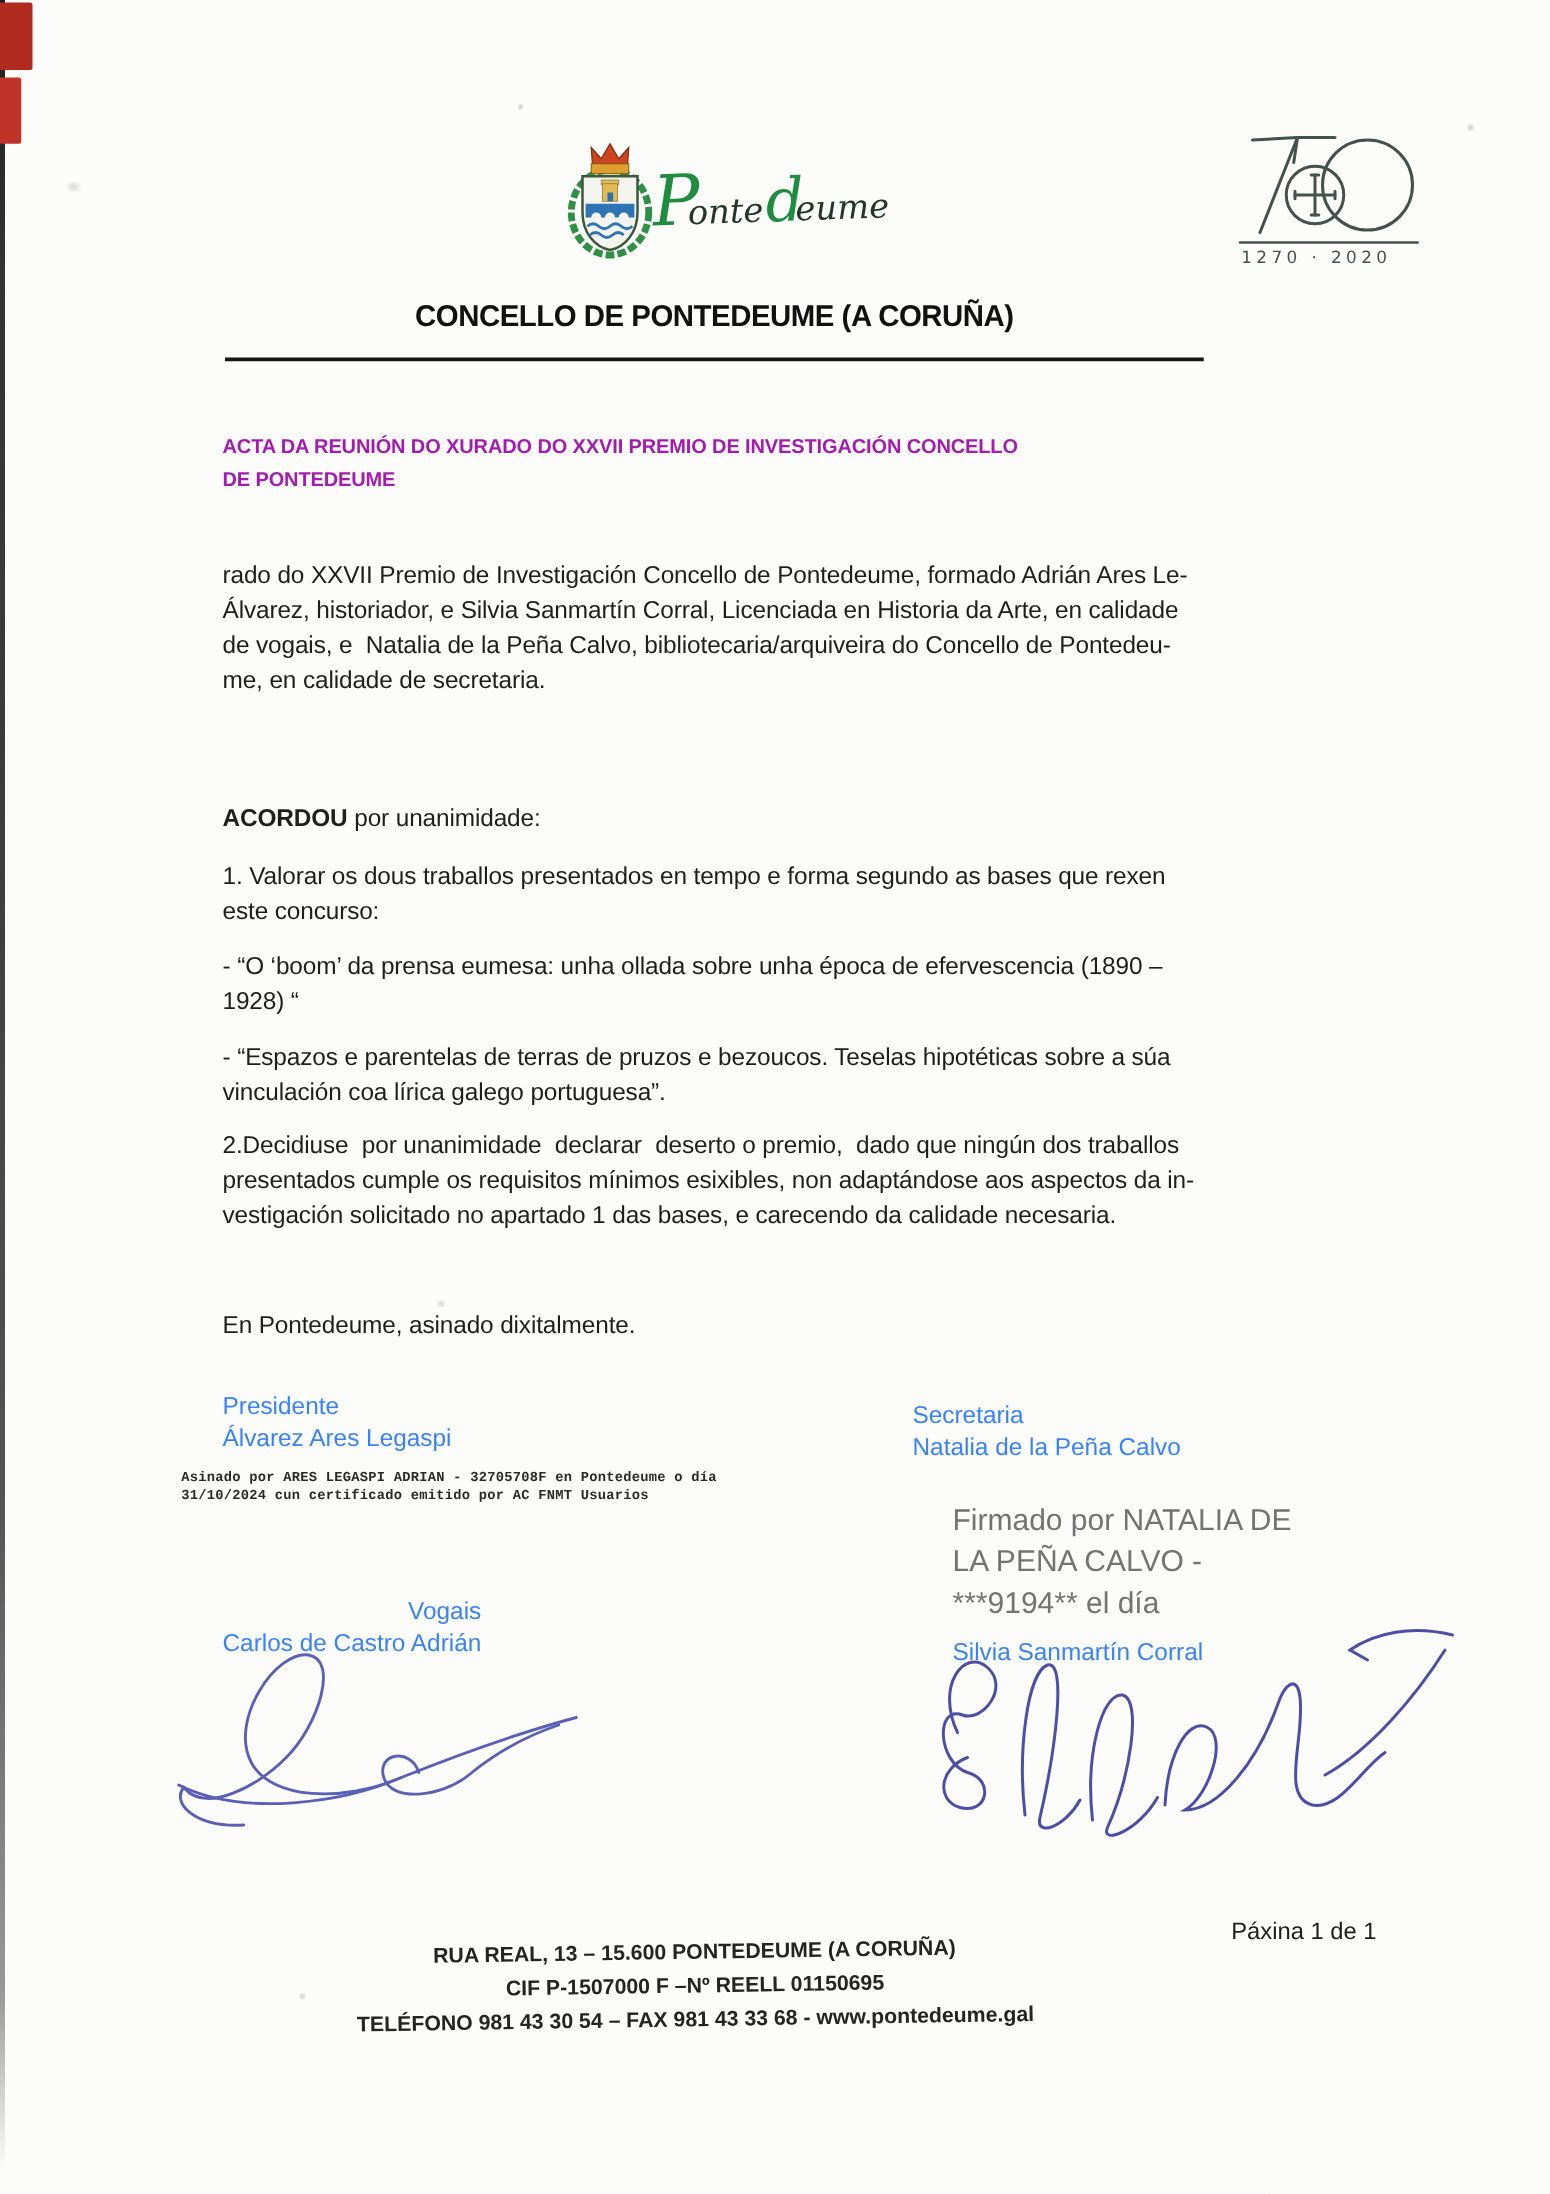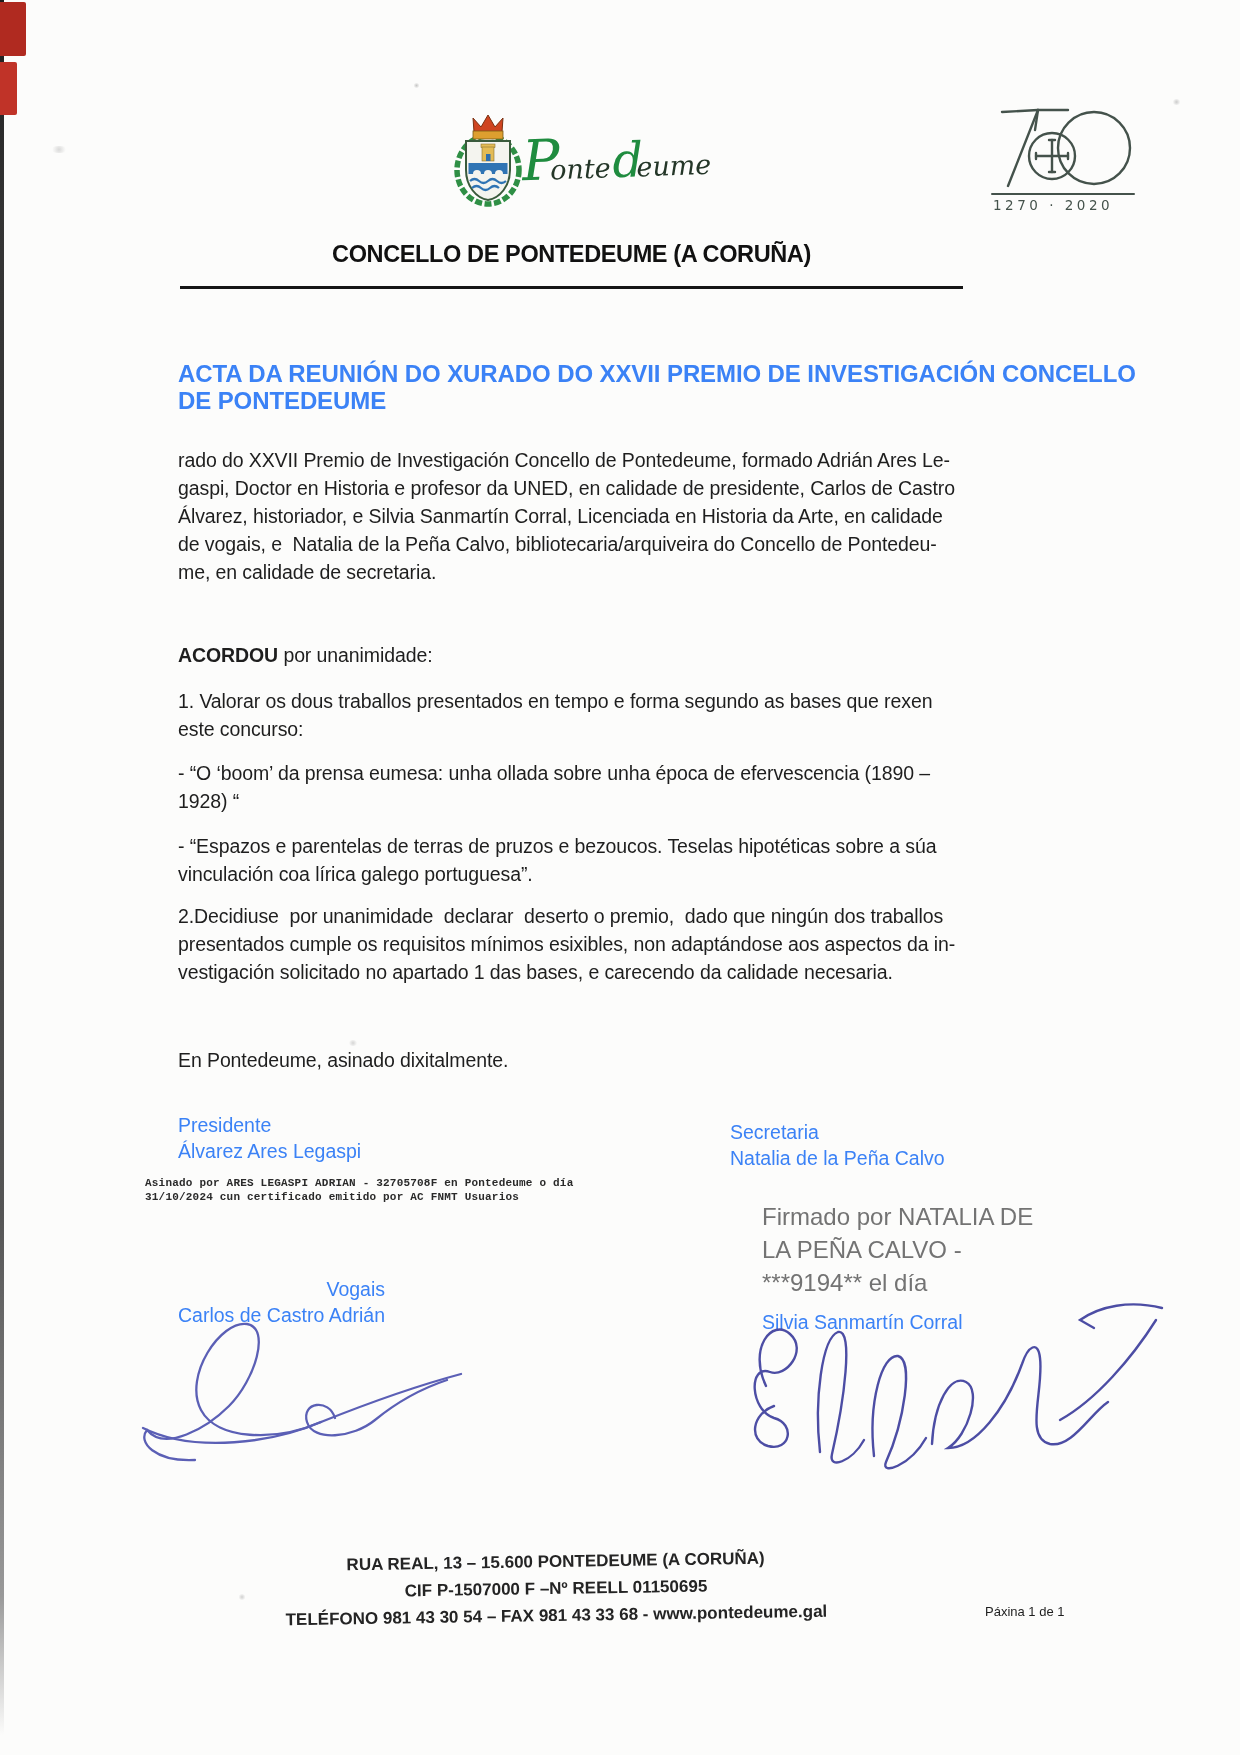--- a/index.html
+++ b/index.html
@@ -19,21 +19,21 @@
   .wordmark{position:absolute;left:520px;top:114px;transform:rotate(-2deg);}
   .anniv{position:absolute;left:988px;top:102px;}
   .anniv-text{font-family:"DejaVu Sans",sans-serif;font-size:13.5px;letter-spacing:3.5px;fill:#44524b;}
   .doc-title{position:absolute;left:180px;top:240px;width:783px;text-align:center;
     font-size:24px;font-weight:bold;letter-spacing:-0.4px;color:#111;transform:scaleX(.98);}
   .title-rule{position:absolute;left:180px;top:286px;width:783px;height:3px;background:#161616;}
   
   .tblock{position:absolute;left:178px;font-size:19.5px;line-height:28px;letter-spacing:-0.1px;color:#1e1e1e;}
   .line{display:block;white-space:pre;}
   .bold{font-weight:bold;}
-  .heading{top:360px;font-weight:bold;font-size:24px;line-height:27px;color:#3b82f6;}
+  .heading{top:344px;font-weight:bold;font-size:16px;line-height:27px;color:#a21caf;}
   .p-intro{top:446px;}
   .p-acordou{top:641px;}
   .p-item1{top:687px;}
   .p-work1{top:759px;}
   .p-work2{top:832px;}
   .p-item2{top:902px;}
   .p-signed{top:1046px;}
   
   .sig-role{position:absolute;font-size:19.5px;line-height:26px;color:#3b82f6;}
   .president{left:178px;top:1112px;}
@@ -43,21 +43,21 @@
   .cert-small{position:absolute;left:105px;top:1176px;font-family:"Liberation Mono",monospace;
     font-size:11px;line-height:14px;letter-spacing:0.2px;color:#2a2a2a;font-weight:bold;margin-left:40px;}
   .cert-big{position:absolute;left:762px;top:1200px;font-family:Liberation Sans, sans-serif;
     font-size:24px;line-height:33px;color:#737373;}
   .sig-svg{position:absolute;}
   .sig-carlos{left:125px;top:1310px;}
   .sig-silvia{left:728px;top:1290px;}
   
   .footer{position:absolute;left:200px;top:1548px;width:712px;text-align:center;
     font-size:17px;line-height:27px;font-weight:bold;color:#242424;transform:rotate(-0.9deg);}
-  .page-indicator{position:absolute;left:985px;top:1604px;font-size:13px;color:#1e1e1e;}
+  .page-indicator{position:absolute;left:985px;top:1535px;font-size:19px;color:#1e1e1e;}
 </style>
 </head>
 <body>
 
 <div class="page">
 
   <div class="edge-line"></div>
   <div class="red-mark-1"></div>
   <div class="red-mark-2"></div>
   <div class="speck" style="left:413px;top:83px;width:7px;height:5px;opacity:.55"></div>
@@ -106,21 +106,20 @@
 
   <div class="doc-title">CONCELLO DE PONTEDEUME (A CORUÑA)</div>
   <div class="title-rule"></div>
 
   <div class="tblock heading">
       <span class="line">ACTA DA REUNIÓN DO XURADO DO XXVII PREMIO DE INVESTIGACIÓN CONCELLO</span>
       <span class="line">DE PONTEDEUME</span>
     </div>
   <div class="tblock p-intro">
       <span class="line">rado do XXVII Premio de Investigación Concello de Pontedeume, formado Adrián Ares Le-</span>
-      <span class="line">gaspi, Doctor en Historia e profesor da UNED, en calidade de presidente, Carlos de Castro</span>
       <span class="line">Álvarez, historiador, e Silvia Sanmartín Corral, Licenciada en Historia da Arte, en calidade</span>
       <span class="line">de vogais, e  Natalia de la Peña Calvo, bibliotecaria/arquiveira do Concello de Pontedeu-</span>
       <span class="line">me, en calidade de secretaria.</span>
     </div>
   <div class="tblock p-acordou"><span class="bold">ACORDOU</span><span> por unanimidade:</span></div>
   <div class="tblock p-item1">
       <span class="line">1. Valorar os dous traballos presentados en tempo e forma segundo as bases que rexen</span>
       <span class="line">este concurso:</span>
     </div>
   <div class="tblock p-work1">

